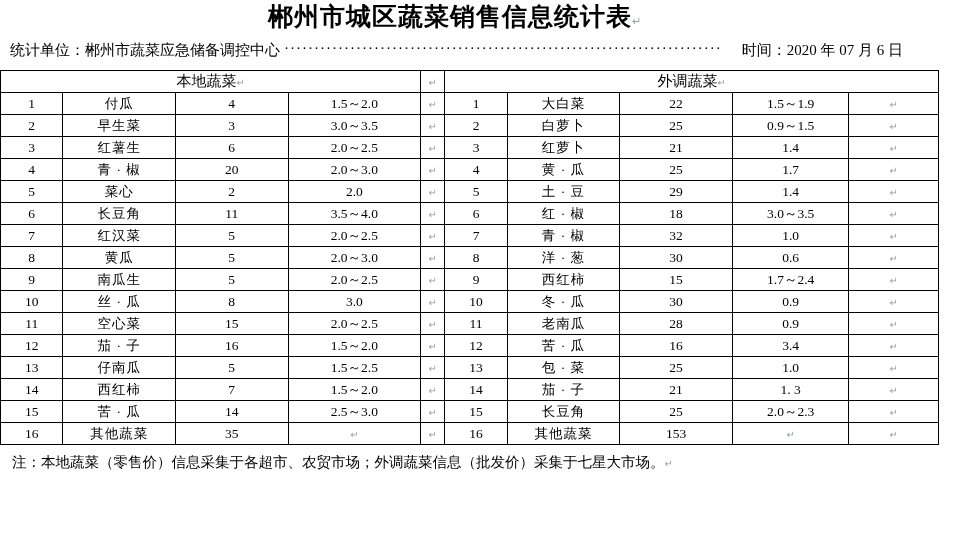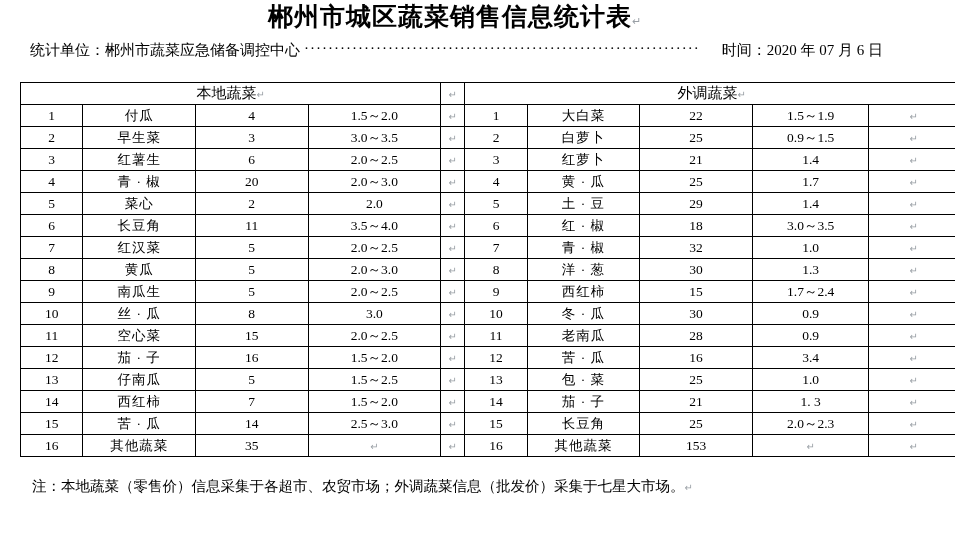--- a/index.html
+++ b/index.html
@@ -12,21 +12,21 @@
     height: 556px;
     font-family: "Liberation Serif", "DejaVu Serif", serif;
     color: #000000;
     overflow: hidden;
   }
   .page {
     position: relative;
     width: 909px;
     height: 556px;
     box-sizing: border-box;
-    padding: 0 20px;
+    padding: 0 0;
   }
   .doc-title {
     text-align: center;
     font-size: 25px;
     font-weight: bold;
     letter-spacing: 1px;
     margin: 8px 0 2px 0;
     line-height: 34px;
   }
   .title-row {
@@ -57,21 +57,21 @@
     color: #000;
     position: relative;
     top: -2px;
   }
   .meta-right { flex: 0 0 auto; margin-left: 18px; }
 
   table.grid {
     border-collapse: collapse;
     table-layout: fixed;
     width: 939px;
-    margin: 16px auto;
+    margin: 4px auto;
     font-size: 13.5px;
   }
   table.grid td, table.grid th {
     border: 1px solid #000000;
     text-align: center;
     vertical-align: middle;
     height: 21px;
     padding: 0 2px;
     font-weight: normal;
     overflow: hidden;
@@ -231,21 +231,21 @@
       </tr>
       <tr>
         <td>8</td>
         <td class="name-cell">黄瓜</td>
         <td>5</td>
         <td>2.0～3.0</td>
         <td class="gap-col"><span class="mark">↵</span></td>
         <td>8</td>
         <td class="name-cell">洋 · 葱</td>
         <td>30</td>
-        <td>1.3</td>
+        <td>0.6</td>
         <td><span class="mark">↵</span></td>
       </tr>
       <tr>
         <td>9</td>
         <td class="name-cell">南瓜生</td>
         <td>5</td>
         <td>2.0～2.5</td>
         <td class="gap-col"><span class="mark">↵</span></td>
         <td>9</td>
         <td class="name-cell">西红柿</td>

